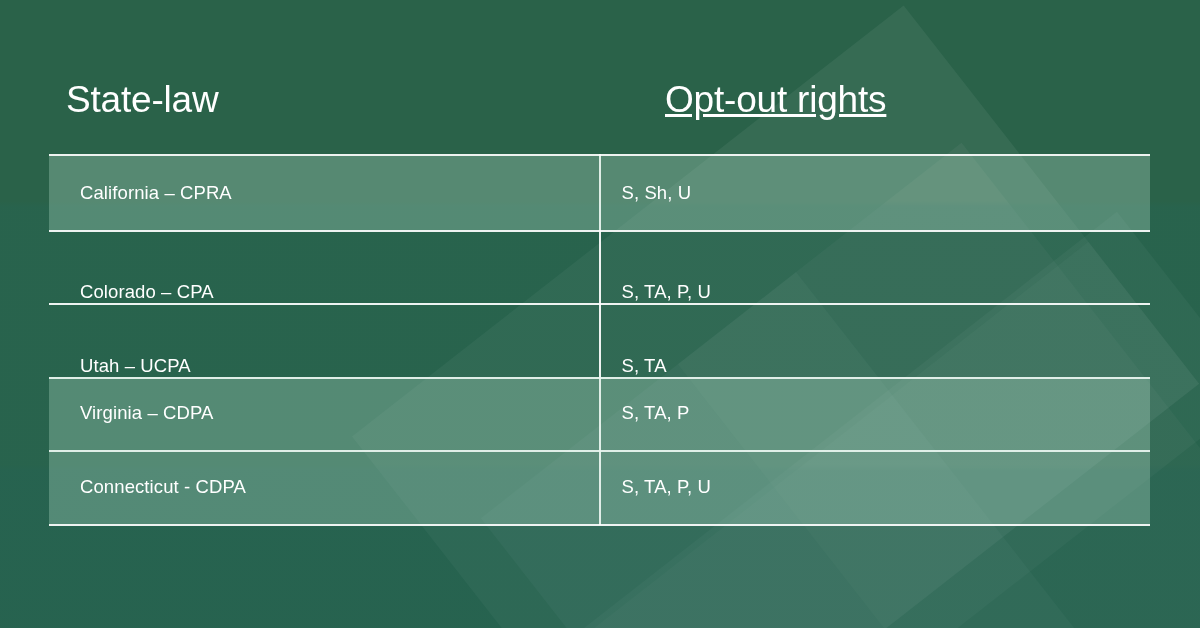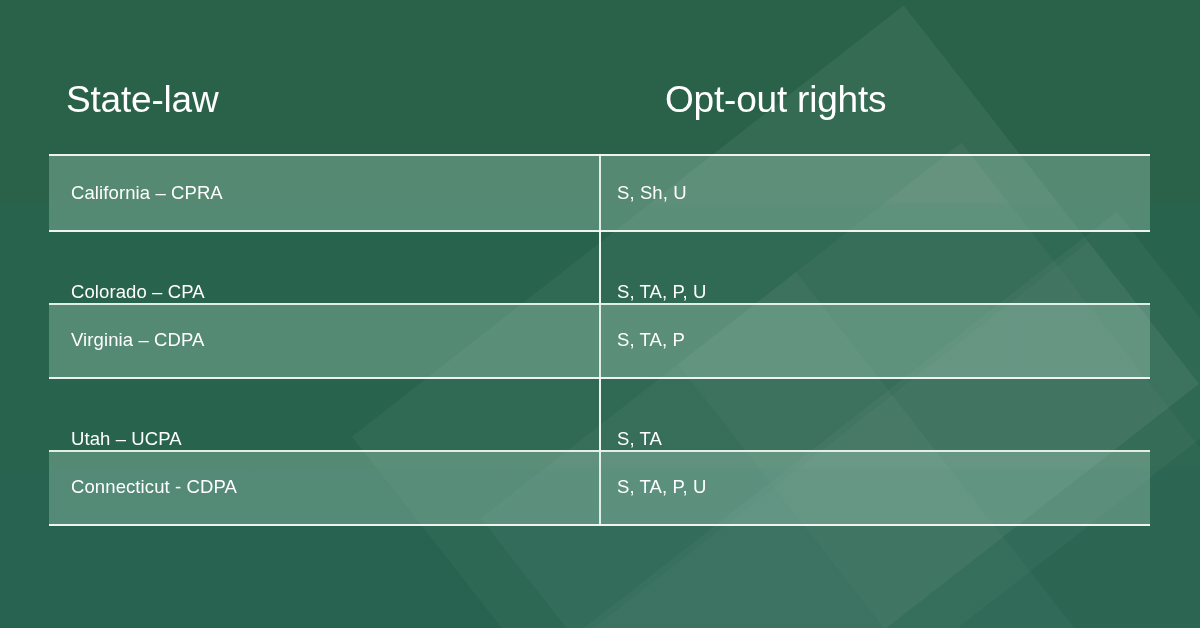--- a/index.html
+++ b/index.html
@@ -59,21 +59,21 @@
   .col-head {
     position:absolute;
     color:#ffffff;
     font-size:37px;
     font-weight:300;
     letter-spacing:-0.2px;
     line-height:56px;
     white-space:nowrap;
   }
   #head-state { left:66px; }
-  #head-rights { left:665px; }
+  #head-rights { left:665px;text-decoration:underline; }
 
   
   #table {
     position:absolute;
     left:49px;
     top:156px;
     width:1101px;
     height:369px;
   }
 
@@ -88,21 +88,21 @@
   .t-row.plain  { background:transparent;align-items:flex-end; }
 
   .cell {
     color:#ffffff;
     font-size:18.5px;
     font-weight:400;
     letter-spacing:0.1px;
     white-space:nowrap;
     overflow:hidden;
   }
-  .cell-state  { width:551px; padding-left:22px; }
+  .cell-state  { width:551px; padding-left:22px;margin-left:9px; }
   .cell-rights { width:550px; padding-left:17px; }
 
   
   .rule-h {
     position:absolute;
     left:0;
     width:1101px;
     height:2px;
     background:rgba(255,255,255,0.92);
   }
@@ -168,28 +168,28 @@
     <div class="t-row shade">
       <div class="cell cell-state">California – CPRA</div>
       <div class="cell cell-rights">S, Sh, U</div>
     </div>
 
     <div class="t-row plain">
       <div class="cell cell-state">Colorado – CPA</div>
       <div class="cell cell-rights">S, TA, P, U</div>
     </div>
 
+    <div class="t-row plain">
+      <div class="cell cell-state">Utah – UCPA</div>
+      <div class="cell cell-rights">S, TA</div>
+    </div>
+
     <div class="t-row shade">
       <div class="cell cell-state">Virginia – CDPA</div>
       <div class="cell cell-rights">S, TA, P</div>
-    </div>
-
-    <div class="t-row plain">
-      <div class="cell cell-state">Utah – UCPA</div>
-      <div class="cell cell-rights">S, TA</div>
     </div>
 
     <div class="t-row shade">
       <div class="cell cell-state">Connecticut - CDPA</div>
       <div class="cell cell-rights">S, TA, P, U</div>
     </div>
 
   </div>
 </div>
 

